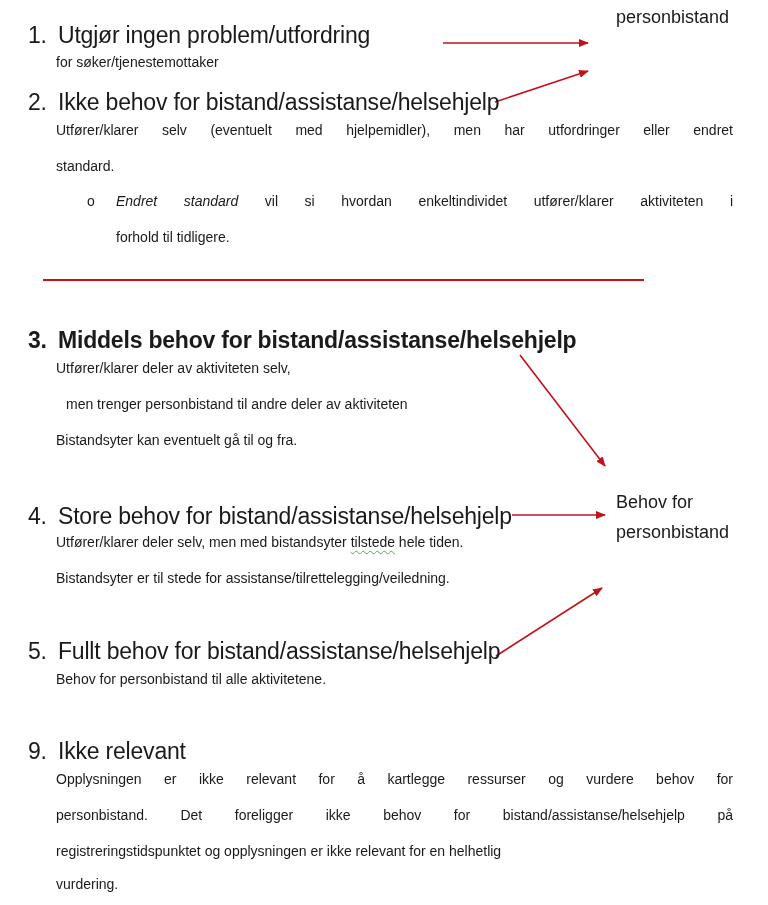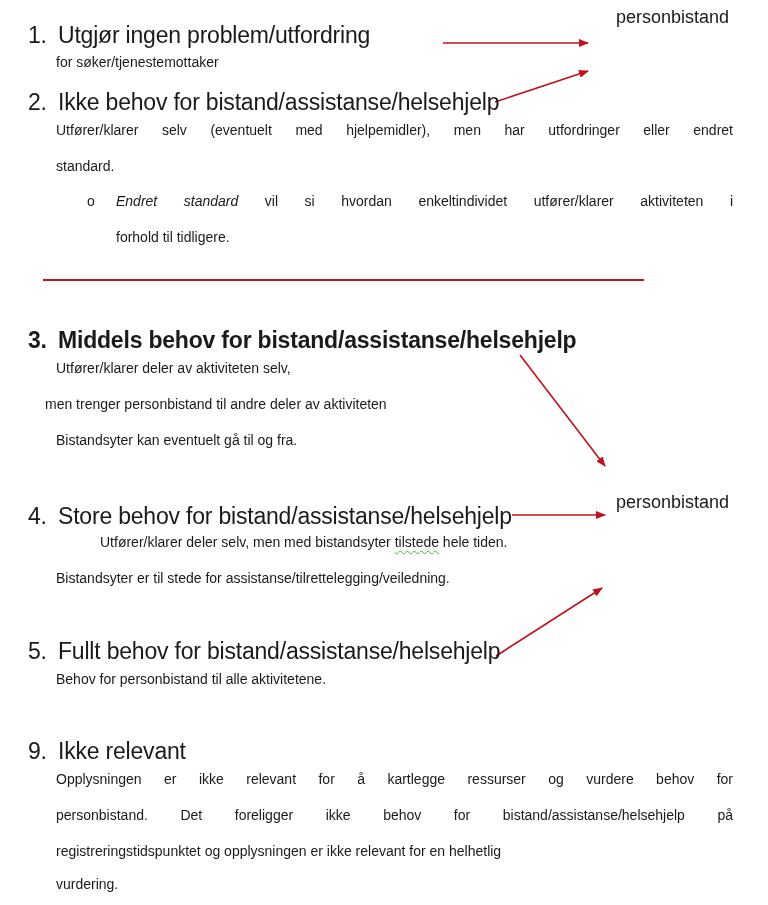--- a/index.html
+++ b/index.html
@@ -32,20 +32,21 @@
   <line x1="43" y1="280" x2="644" y2="280" stroke="#c8101a" stroke-width="1.8"></line>
   <line x1="520" y1="355" x2="605" y2="466" stroke="#c0121c" stroke-width="1.6" marker-end="url(#ah)"></line>
   <line x1="512" y1="515" x2="605" y2="515" stroke="#c0121c" stroke-width="1.6" marker-end="url(#ah)"></line>
   <line x1="496" y1="656" x2="602" y2="588" stroke="#c0121c" stroke-width="1.6" marker-end="url(#ah)"></line>
 </svg>
 
 <div class="abs side" style="left:616px; top:2px;">
   <div>personbistand</div>
 </div>
 <div class="abs side" style="left:616px; top:487px;">
+  <div>Behov for</div>
   <div>personbistand</div>
 </div>
 
 <div class="abs heading" style="left:28px; top:22px;">
   <span class="num">1.</span><span>Utgjør ingen problem/utfordring</span>
 </div>
 <div class="abs body" style="left:56px; top:54px;">for søker/tjenestemottaker</div>
 
 <div class="abs heading" style="left:28px; top:89px;">
   <span class="num">2.</span><span>Ikke behov for bistand/assistanse/helsehjelp</span>
@@ -55,27 +56,27 @@
 <div class="abs body" style="left:87px; top:193px;">o</div>
 <div class="abs body justify" style="left:116px; top:193px; width:617px;">
   <span class="italic">Endret standard</span> <span>vil si hvordan enkeltindividet utfører/klarer aktiviteten i</span>
 </div>
 <div class="abs body" style="left:116px; top:229px;">forhold til tidligere.</div>
 
 <div class="abs heading" style="left:28px; top:327px;font-weight:bold;">
   <span class="num">3.</span><span>Middels behov for bistand/assistanse/helsehjelp</span>
 </div>
 <div class="abs body" style="left:56px; top:360px;">Utfører/klarer deler av aktiviteten selv,</div>
-<div class="abs body" style="left:45px; top:396px;">men trenger personbistand til andre deler av aktiviteten</div>
+<div class="abs body" style="left:66px; top:396px;">men trenger personbistand til andre deler av aktiviteten</div>
 <div class="abs body" style="left:56px; top:432px;">Bistandsyter kan eventuelt gå til og fra.</div>
 
 <div class="abs heading" style="left:28px; top:503px;">
   <span class="num">4.</span><span>Store behov for bistand/assistanse/helsehjelp</span>
 </div>
-<div class="abs body" style="left:56px; top:534px;margin-left:44px;">
+<div class="abs body" style="left:56px; top:534px;">
   <span>Utfører/klarer deler selv, men med bistandsyter </span><span class="squiggle">tilstede</span><span> hele tiden.</span>
 </div>
 <div class="abs body" style="left:56px; top:570px;">Bistandsyter er til stede for assistanse/tilrettelegging/veiledning.</div>
 
 <div class="abs heading" style="left:28px; top:638px;">
   <span class="num">5.</span><span>Fullt behov for bistand/assistanse/helsehjelp</span>
 </div>
 <div class="abs body" style="left:56px; top:671px;">Behov for personbistand til alle aktivitetene.</div>
 
 <div class="abs heading" style="left:28px; top:738px;">

